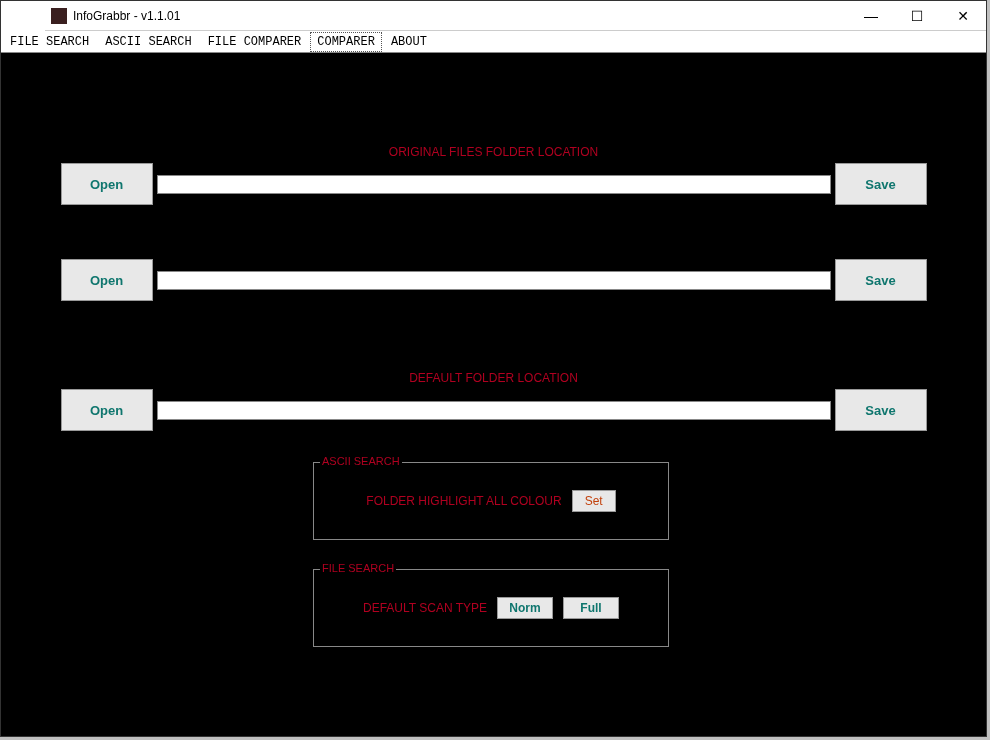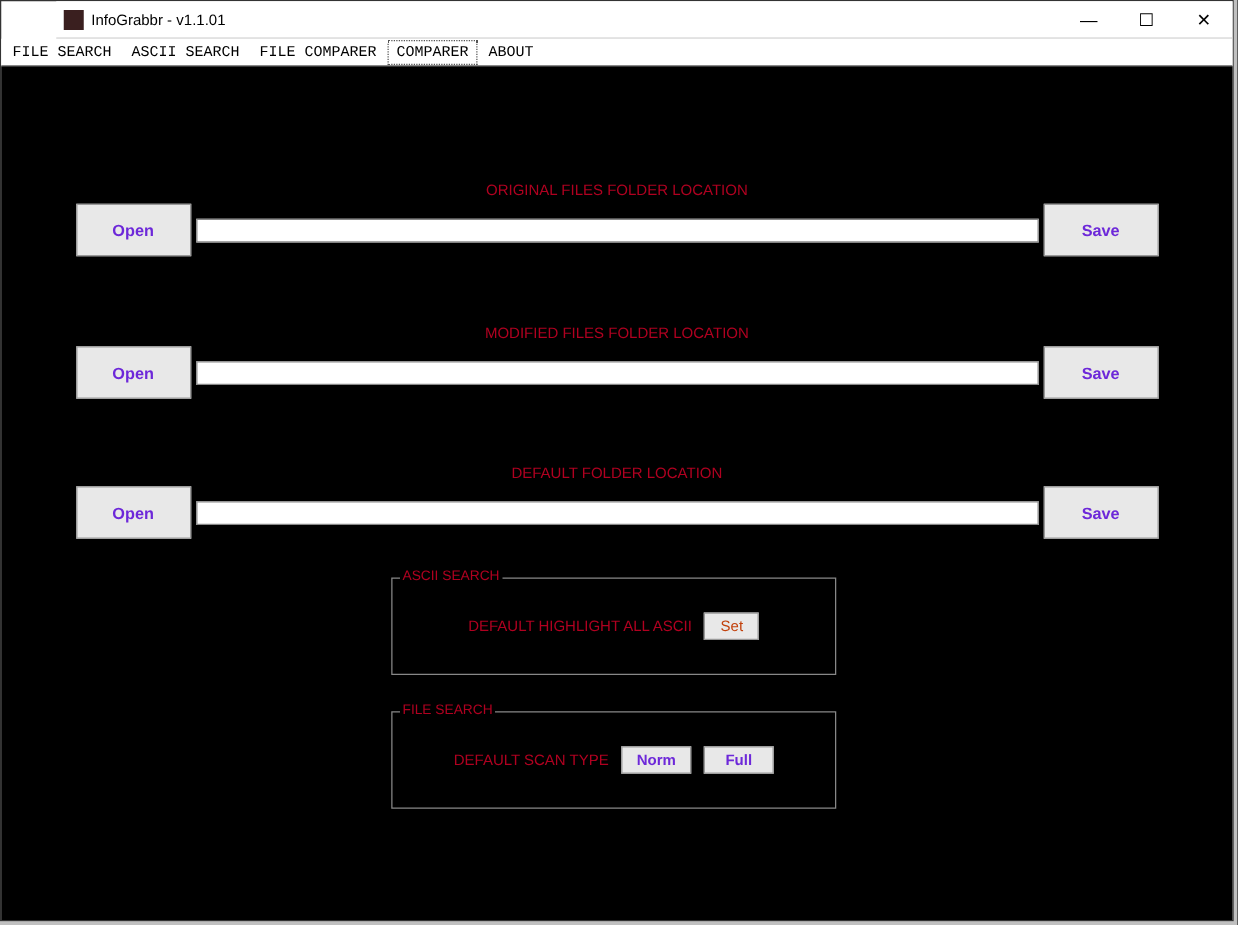--- a/index.html
+++ b/index.html
@@ -104,21 +104,21 @@
       align-items: center;
       justify-content: center;
       gap: 0;
     }
     .btn {
       background: #e8e8e8;
       border: 1px solid #999;
       font-size: 13px;
       font-family: "Tahoma", Arial, sans-serif;
       cursor: pointer;
-      color: #6d28d9;
+      color: #0f766e;
       display: flex;
       align-items: center;
       justify-content: center;
     }
     .btn.open-save {
       width: 92px;
       height: 42px;
       font-weight: bold;
     }
     .path-input {
@@ -218,41 +218,40 @@
     <div class="row-block row1">
       <div class="row-label">ORIGINAL FILES FOLDER LOCATION</div>
       <div class="row-controls">
         <button class="btn open-save">Open</button>
         <input class="path-input" type="text" value="" style="">
         <button class="btn open-save">Save</button>
       </div>
     </div>
 
     <div class="row-block row2">
-      <div class="row-label">MODIFIED FILES FOLDER LOCATION</div>
       <div class="row-controls">
         <button class="btn open-save">Open</button>
         <input class="path-input" type="text" value="" style="">
         <button class="btn open-save">Save</button>
       </div>
     </div>
 
     <div class="row-block row3">
       <div class="row-label">DEFAULT FOLDER LOCATION</div>
       <div class="row-controls">
         <button class="btn open-save">Open</button>
         <input class="path-input" type="text" value="" style="">
         <button class="btn open-save">Save</button>
       </div>
     </div>
 
     <div class="fieldset fs-ascii">
       <div class="fieldset-legend">ASCII SEARCH</div>
       <div class="fieldset-content">
-        <span class="fieldset-label">DEFAULT HIGHLIGHT ALL ASCII</span>
+        <span class="fieldset-label">FOLDER HIGHLIGHT ALL COLOUR</span>
         <button class="btn set">Set</button>
       </div>
     </div>
 
     <div class="fieldset fs-file">
       <div class="fieldset-legend">FILE SEARCH</div>
       <div class="fieldset-content">
         <span class="fieldset-label">DEFAULT SCAN TYPE</span>
         <button class="btn small">Norm</button>
         <button class="btn small">Full</button>

